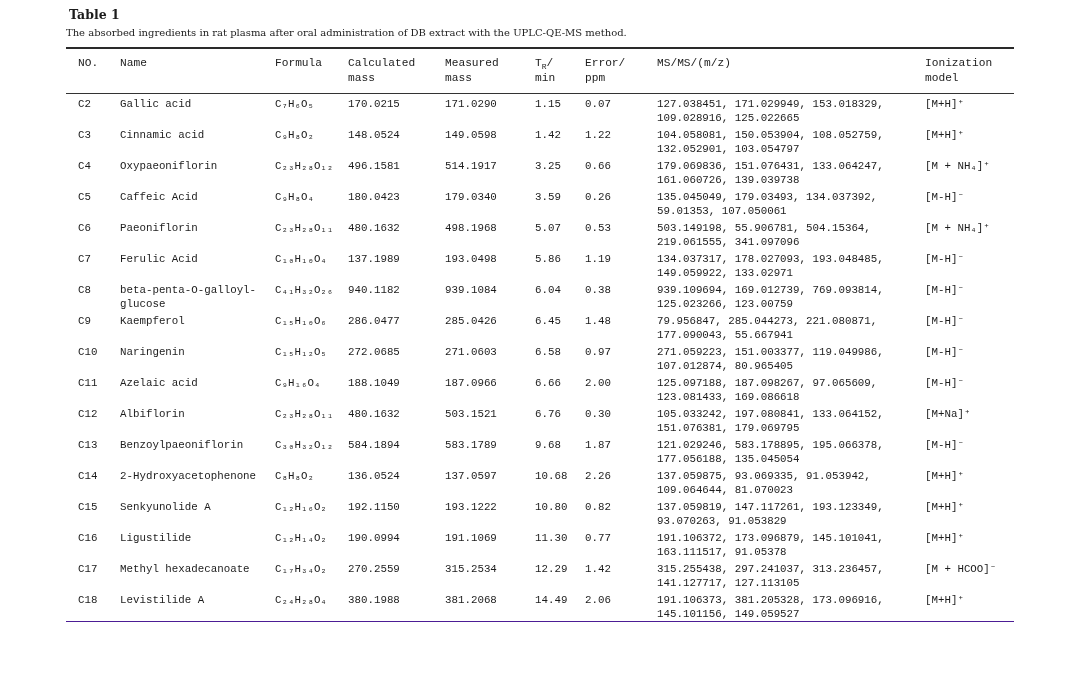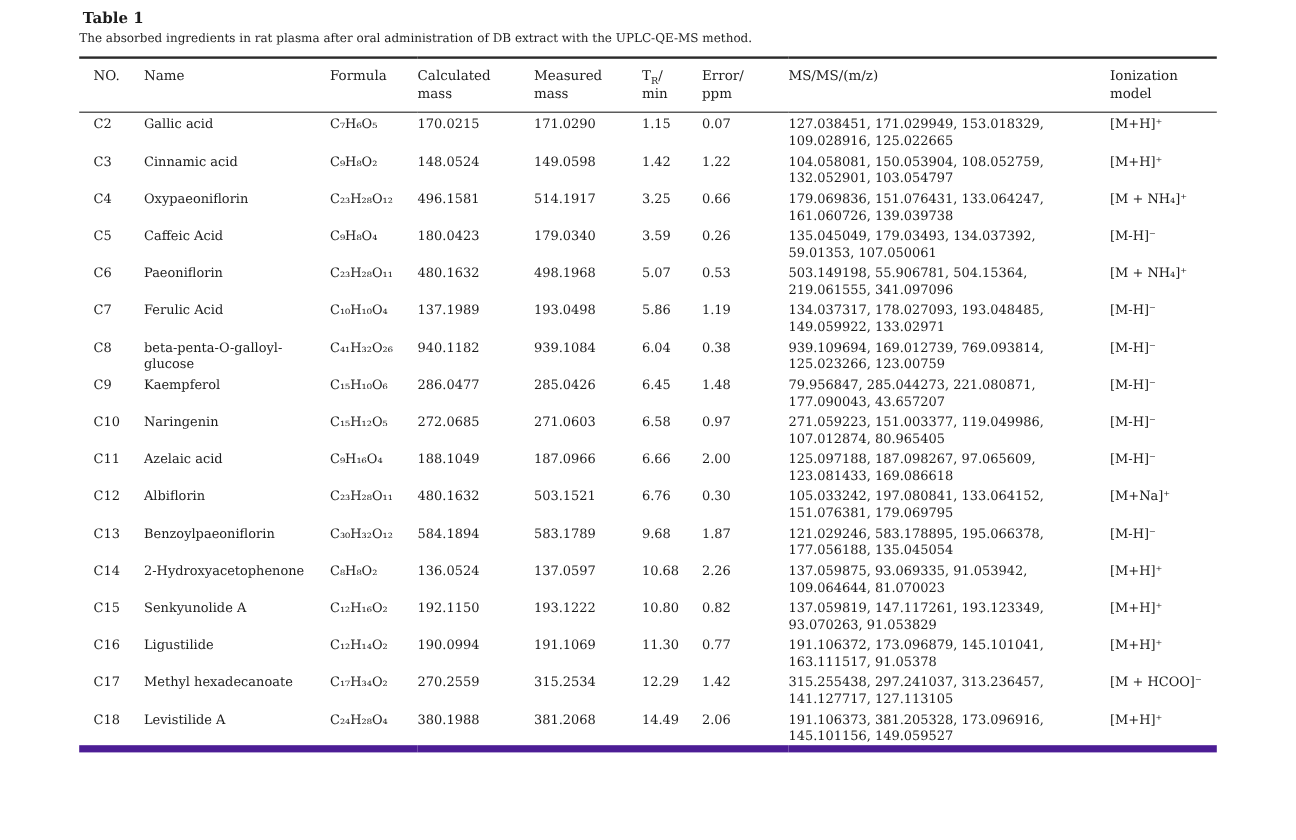--- a/index.html
+++ b/index.html
@@ -30,21 +30,22 @@
   .t-caption {
     margin: 0 0 7px 0;
     font-size: 10px;
     line-height: 15px;
   }
   table.ing {
     width: 948px;
     border-collapse: collapse;
     table-layout: fixed;
     border-top: 2px solid #2a2a2a;
-    border-bottom: 6px solid #4c1d95;
+    border-bottom: 1px solid #4c1d95;
+    font-family: Liberation Mono, monospace;
   }
   table.ing thead th {
     text-align: left;
     font-weight: normal;
     vertical-align: top;
     font-size: 11.2px;
     line-height: 15px;
     padding: 7px 8px 7px 0;
     border-bottom: 1px solid #333333;
   }
@@ -198,21 +199,21 @@
     <td>[M-H]⁻</td>
   </tr>
         <tr>
     <td class="col-first">C9</td>
     <td>Kaempferol</td>
     <td>C₁₅H₁₀O₆</td>
     <td>286.0477</td>
     <td>285.0426</td>
     <td>6.45</td>
     <td>1.48</td>
-    <td>79.956847, 285.044273, 221.080871, 177.090043, 43.657207</td>
+    <td>79.956847, 285.044273, 221.080871, 177.090043, 55.667941</td>
     <td>[M-H]⁻</td>
   </tr>
         <tr>
     <td class="col-first">C10</td>
     <td>Naringenin</td>
     <td>C₁₅H₁₂O₅</td>
     <td>272.0685</td>
     <td>271.0603</td>
     <td>6.58</td>
     <td>0.97</td>

